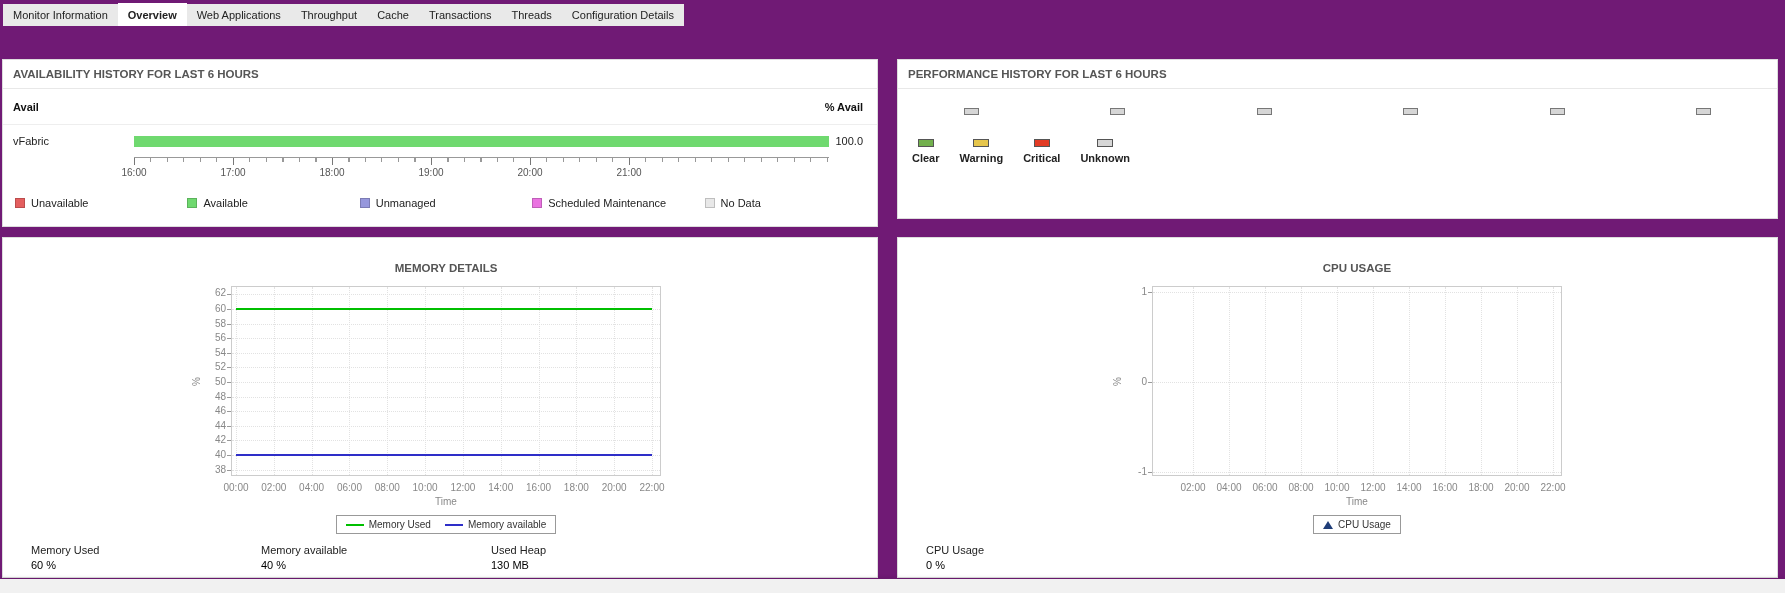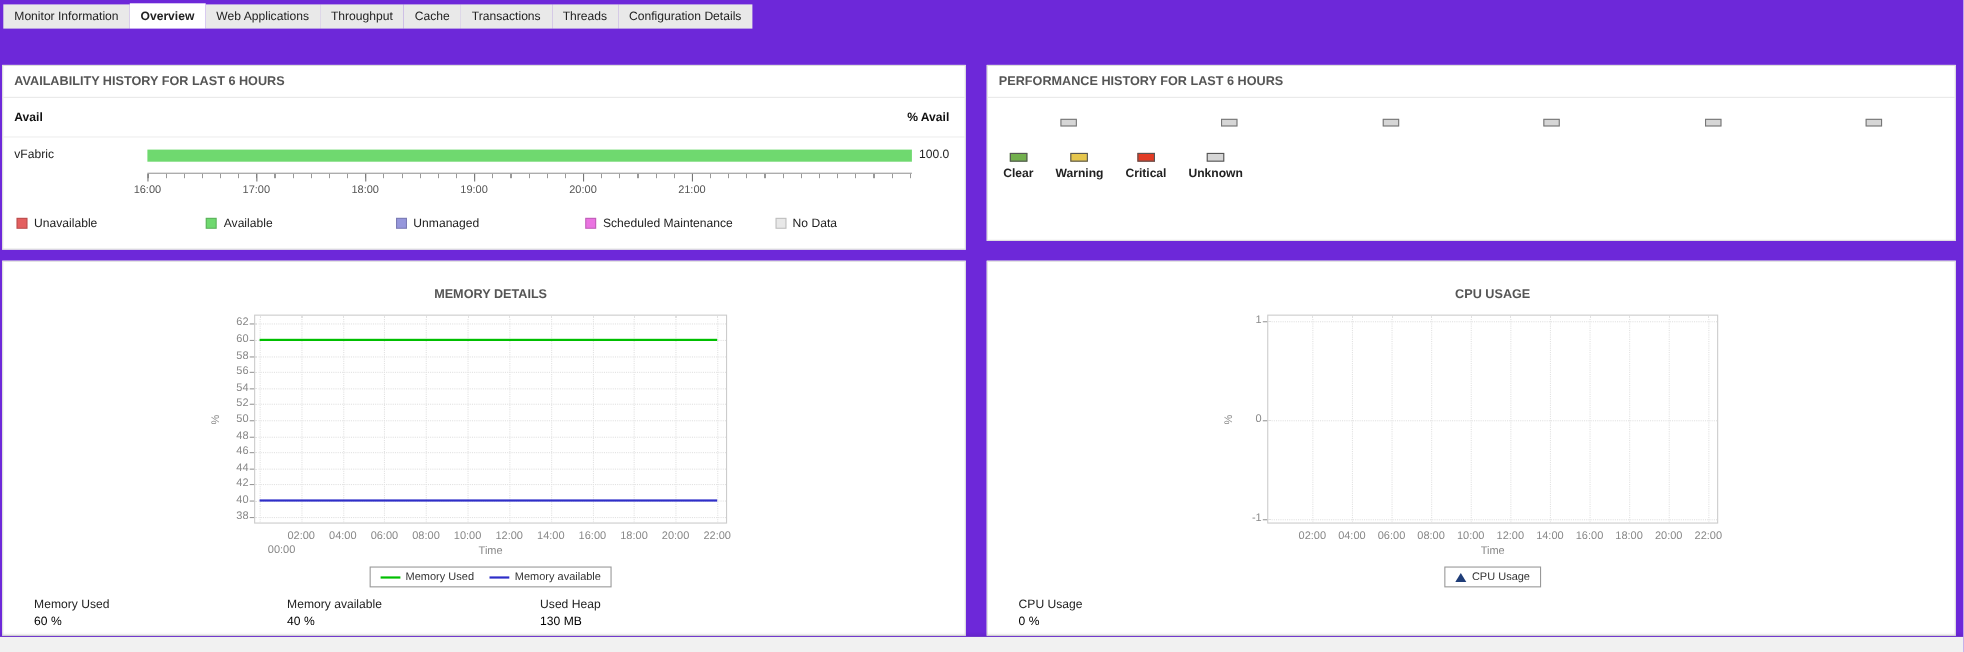--- a/index.html
+++ b/index.html
@@ -1,18 +1,18 @@
 <!DOCTYPE html>
 <html><head>
 <meta charset="utf-8">
 <style>
   * { margin:0; padding:0; box-sizing:border-box; }
   html,body { width:1785px; height:593px; background:#fff; overflow:hidden;
     font-family:"Liberation Sans", sans-serif; font-size:11px; color:#222; }
-  .page { position:relative; width:1785px; height:593px; background:#6d28d9; }
+  .page { position:relative; width:1785px; height:593px; background:#701a75; }
 
   
   .tabbar { position:absolute; top:4px; left:3px; display:inline-flex; }
   .tab { padding:5px 10px; background:#e9e9e9; color:#222; font-size:11px; cursor:pointer; white-space:nowrap; }
   .tab.active { background:#fff; font-weight:bold; padding-top:6px; margin-top:-1px; }
 
   .timestamp { position:absolute; top:34px; right:6px; font-size:9.5px; color:#aaa; }
 
   
   .panel { position:absolute; background:#fff; border:1px solid #ddd; }
@@ -239,21 +239,21 @@
             <div class="ytick-label" style="left: -40px; top: 59.7692px;">54</div>
             <div class="ytick-dash" style="left: -5px; top: 65.7692px;"></div>
             <div class="ytick-label" style="left: -40px; top: 45.1538px;">56</div>
             <div class="ytick-dash" style="left: -5px; top: 51.1538px;"></div>
             <div class="ytick-label" style="left: -40px; top: 30.5385px;">58</div>
             <div class="ytick-dash" style="left: -5px; top: 36.5385px;"></div>
             <div class="ytick-label" style="left: -40px; top: 15.9231px;">60</div>
             <div class="ytick-dash" style="left: -5px; top: 21.9231px;"></div>
             <div class="ytick-label" style="left: -40px; top: 0; text-align: right;">62</div>
             <div class="ytick-dash" style="left: -5px; top: 7.30769px;"></div>
-            <div class="xtick-label" style="left: 4px; top: 208px; margin-left: 20px;">00:00</div>
+            <div class="xtick-label" style="left: 4px; top: 195px;">00:00</div>
             <div class="xtick-label" style="left: 41.8182px; top: 195px;">02:00</div>
             <div class="xtick-label" style="left: 79.6364px; top: 195px;">04:00</div>
             <div class="xtick-label" style="left: 117.455px; top: 195px;">06:00</div>
             <div class="xtick-label" style="left: 155.273px; top: 195px;">08:00</div>
             <div class="xtick-label" style="left: 193.091px; top: 195px;">10:00</div>
             <div class="xtick-label" style="left: 230.909px; top: 195px;">12:00</div>
             <div class="xtick-label" style="left: 268.727px; top: 195px;">14:00</div>
             <div class="xtick-label" style="left: 306.545px; top: 195px;">16:00</div>
             <div class="xtick-label" style="left: 344.364px; top: 195px;">18:00</div>
             <div class="xtick-label" style="left: 382.182px; top: 195px;">20:00</div>

